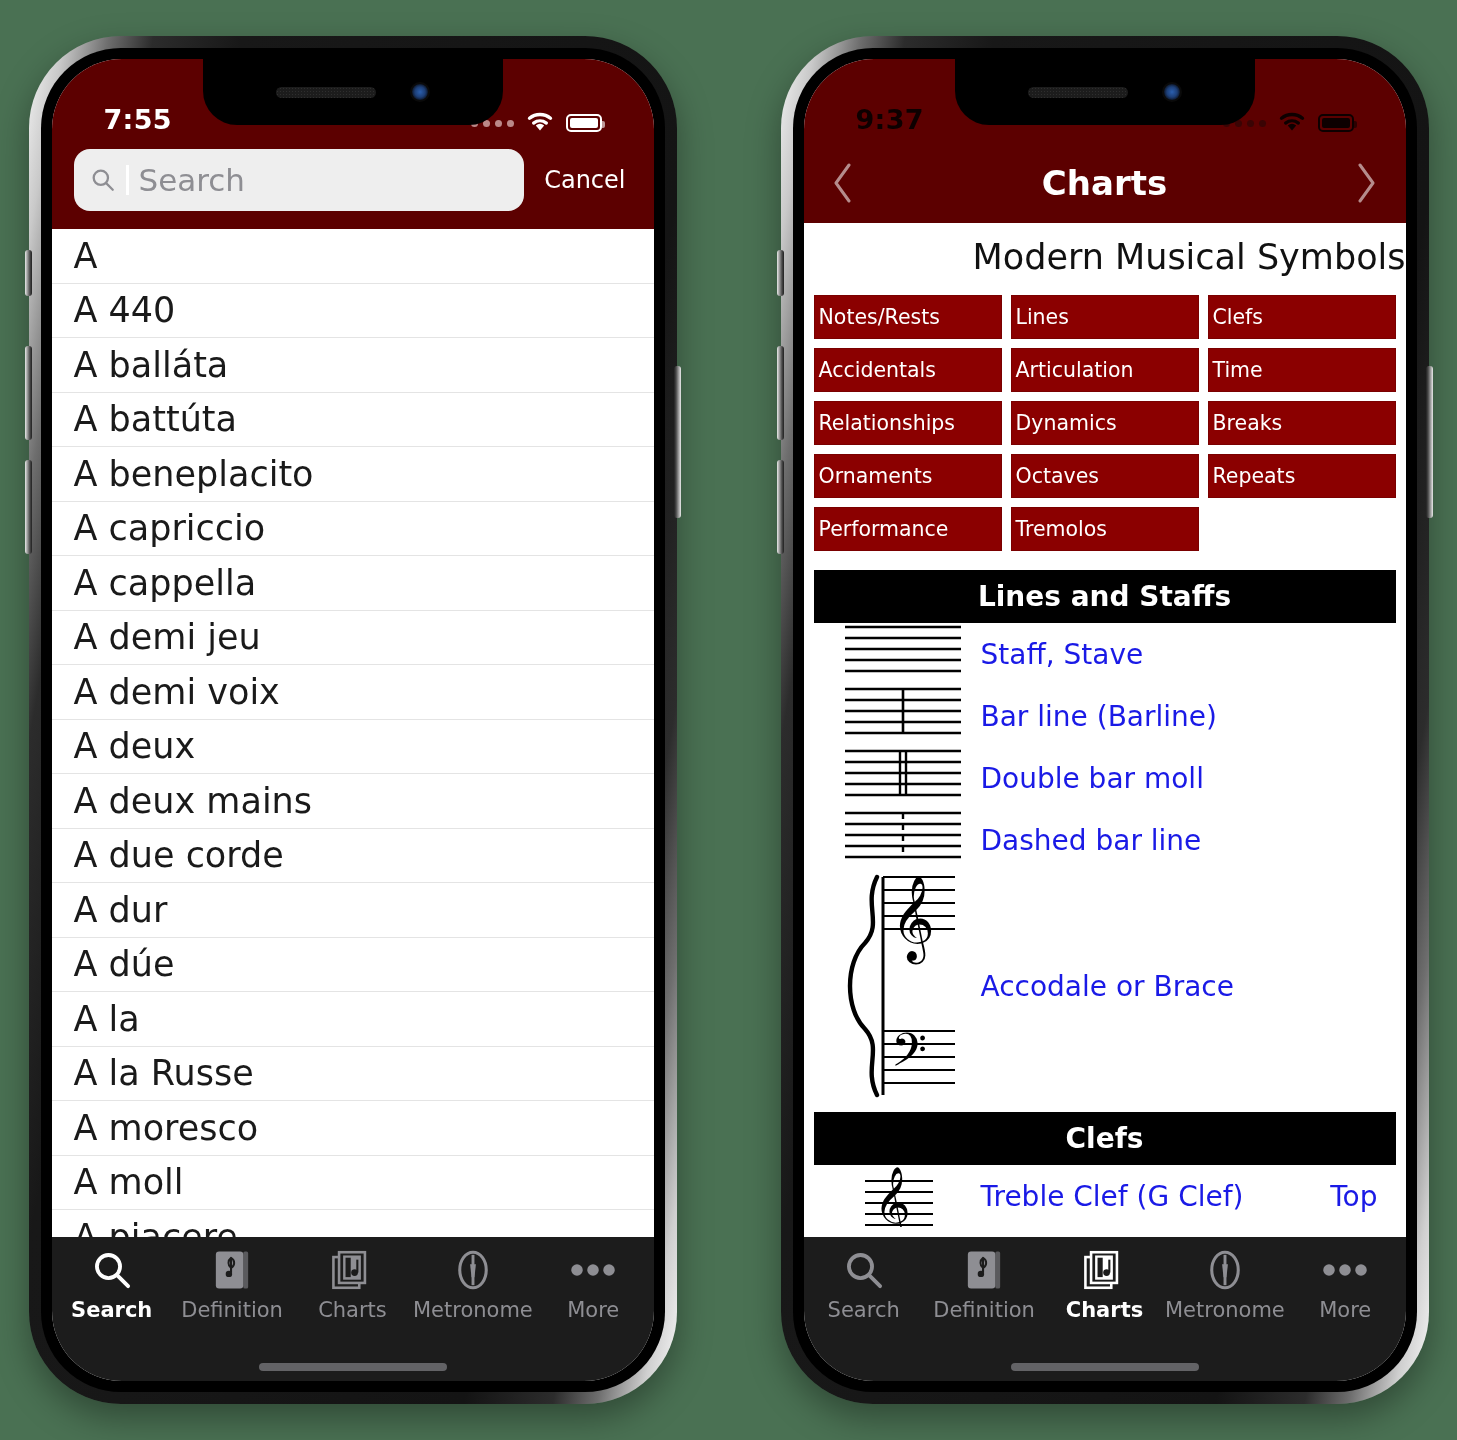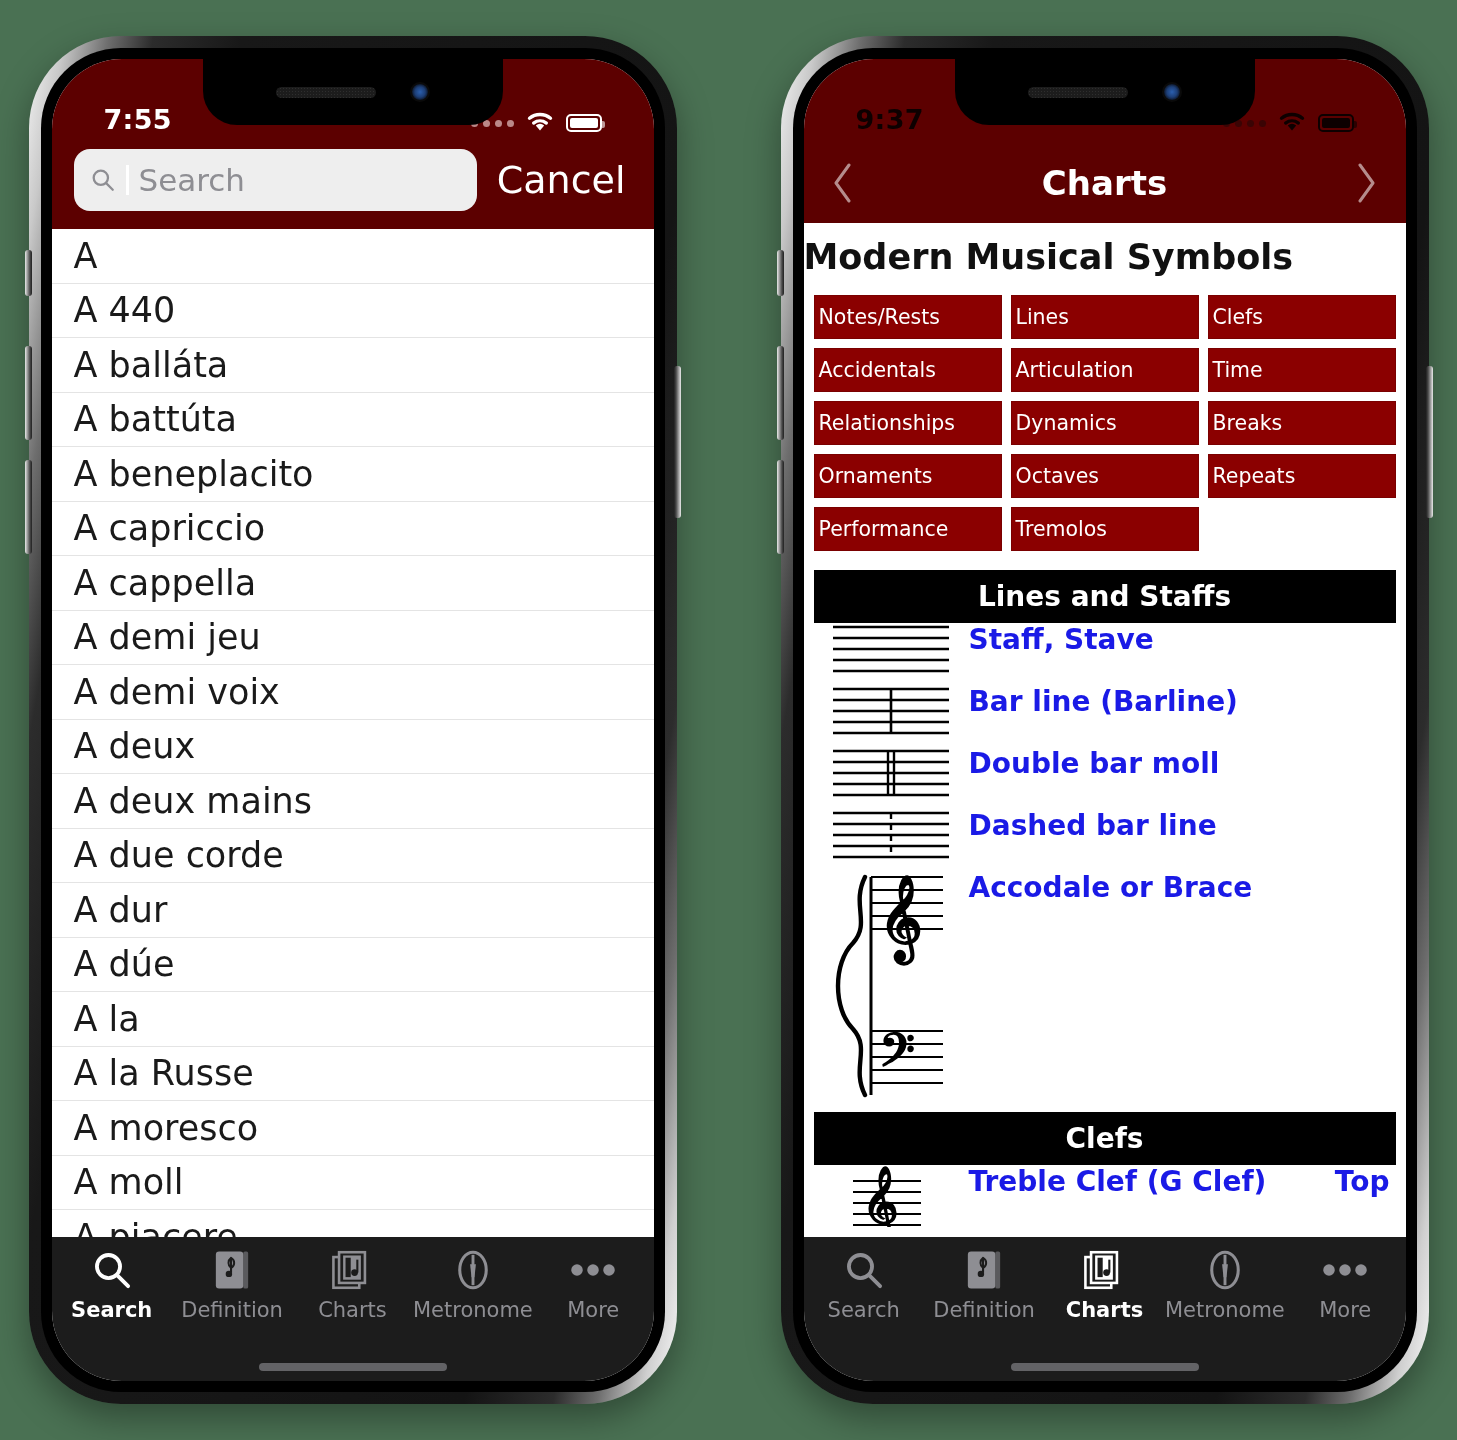--- a/index.html
+++ b/index.html
@@ -114,21 +114,21 @@
   }
   .search-field {
     flex: 1; height: 62px; border-radius: 16px;
     background: #eeeeee;
     display: flex; align-items: center; gap: 10px;
     padding: 0 16px;
   }
   .mag { width: 26px; height: 26px; flex: 0 0 auto; }
   .caret { width: 3px; height: 30px; background: #ffffff; flex: 0 0 auto; }
   .search-placeholder { color: #8e8e93; font-size: 31px; }
-  .cancel-btn { color: #fff; font-size: 38px; padding: 0 6px; }
+  .cancel-btn { color: #fff; font-size: 24px; padding: 0 6px; }
 
   
   .list { flex: 1 1 auto; overflow: hidden; background: #fff; }
   .list-row {
     height: 54.5px;
     display: flex; align-items: center;
     padding-left: 22px;
     border-bottom: 1px solid #e4e4e4;
     font-size: 35px; color: #1a1a1a;
     white-space: nowrap;
@@ -141,41 +141,41 @@
     display: flex; align-items: center; justify-content: space-between;
     padding: 0 26px;
     flex: 0 0 auto;
   }
   .nav-title { color: #fff; font-size: 34px; font-weight: 700; }
   .chev { width: 26px; height: 44px; opacity: .55; }
 
   
   .chart-body { flex: 1 1 auto; background: #fff; overflow: hidden; }
   .chart-title {
-    text-align: left; font-size: 35px; font-weight: 700;
+    text-align: right; font-size: 35px; font-weight: 400;
     padding: 14px 0 18px 0; color: #111;
   }
   .btn-grid {
     display: grid; grid-template-columns: repeat(3, 1fr);
     gap: 9px 9px; padding: 0 10px 8px 10px;
   }
   .cat-btn {
     background: #8b0000; color: #fff;
     font-size: 20.5px;
     padding: 9px 4px;
     border: 1px solid #7a0000;
   }
   .cat-btn.empty { background: transparent; border: none; }
   .section-hd {
     background: #000; color: #fff;
     font-size: 28px; font-weight: 700;
     text-align: center; padding: 10px 0;
     margin: 11px 10px 0 10px;
   }
-  .sym-row { display: flex; align-items: flex-start; padding: 0 10px; font-weight: bold; }
+  .sym-row { display: flex; align-items: center; padding: 0 22px; }
   .sym-art { width: 155px; flex: 0 0 auto; display: flex; justify-content: center; }
   .sym-label {
     color: #1a1ae6; font-size: 28px; flex: 1 1 auto;
   }
   .sym-note { color: #1a1ae6; font-size: 28px; padding-right: 6px; }
 
   
   .tabbar {
     background: #1c1c1c;
     height: 116px;

